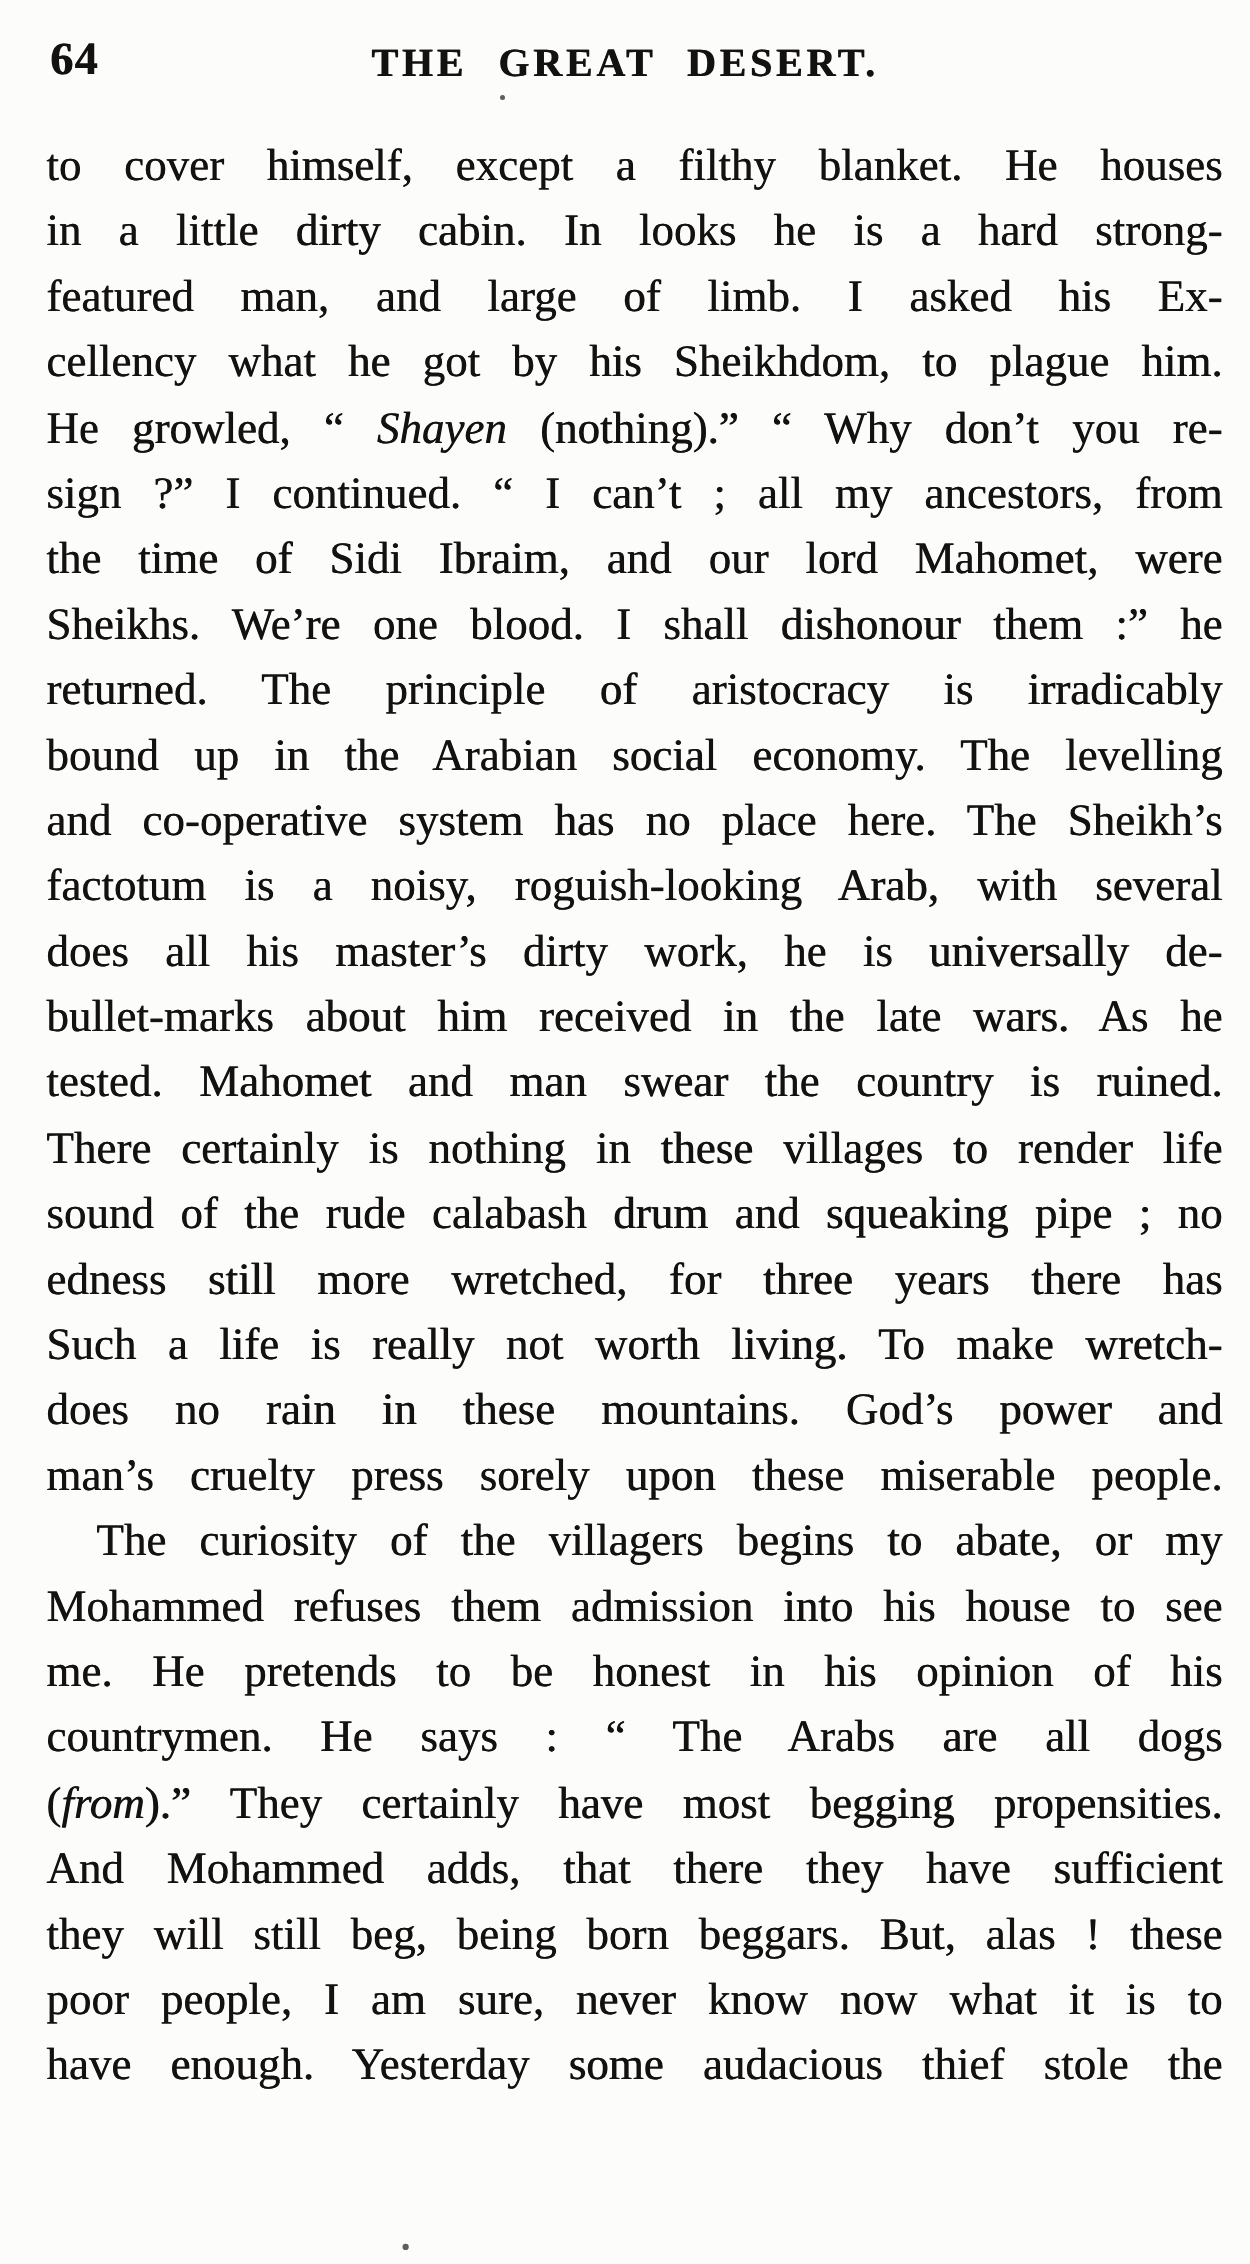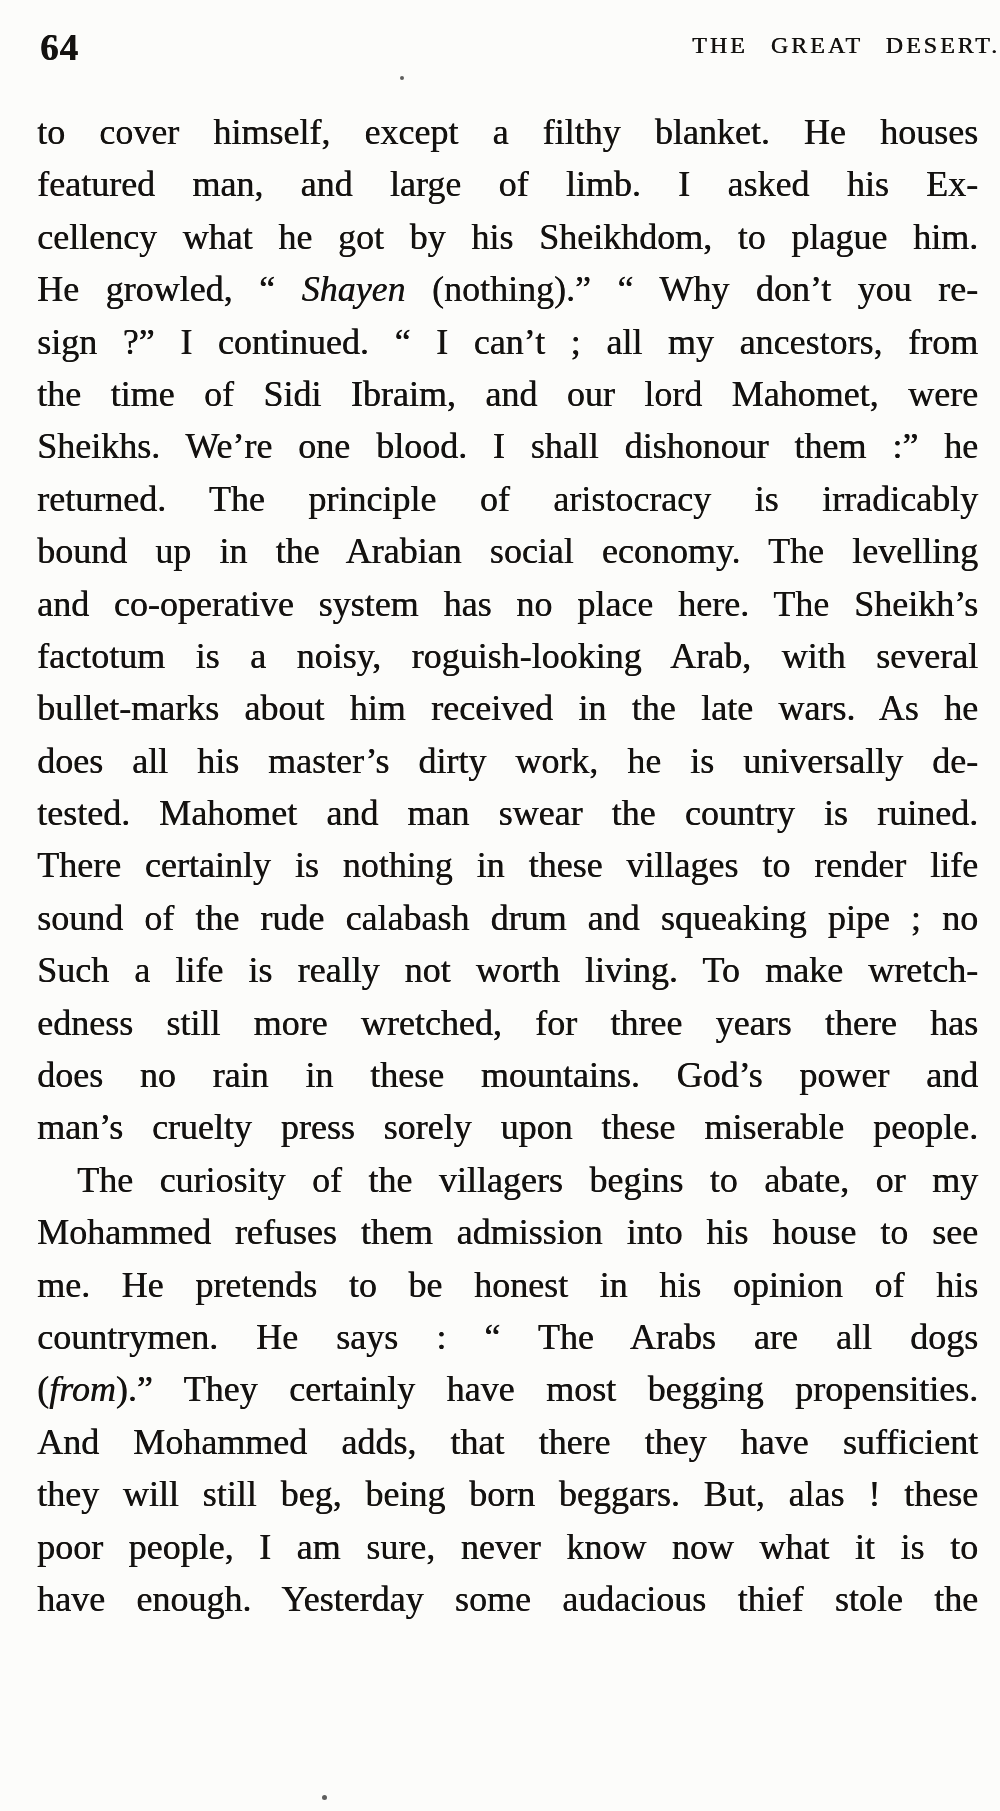--- a/index.html
+++ b/index.html
@@ -31,23 +31,23 @@
     font-weight: bold;
     letter-spacing: 1px;
     text-shadow: 0.5px 0 currentColor;
     text-align: right;
   }
   .running-title {
     position: absolute;
     left: 0;
     right: 0;
     top: 10px;
-    text-align: right;
-    font-size: 24px;
-    font-weight: normal;
+    text-align: center;
+    font-size: 32px;
+    font-weight: bold;
     letter-spacing: 3px;
     word-spacing: 14px;
     text-shadow: 0.5px 0 currentColor;
   }
   .body-text {
     position: absolute;
     left: 37px;
     top: 106px;
     width: 941px;
     font-size: 36px;
@@ -79,37 +79,38 @@
 <div class="page">
 
   <div class="page-header">
     <div class="page-number">64</div>
     <div class="running-title">THE GREAT DESERT.</div>
   </div>
 
   <div class="body-text">
       <div class="paragraph">
         <div class="line">to cover himself, except a filthy blanket.  He houses</div>
+        <div class="line">in a little dirty cabin.  In looks he is a hard strong-</div>
         <div class="line">featured man, and large of limb.  I asked his Ex-</div>
         <div class="line">cellency what he got by his Sheikhdom, to plague him.</div>
         <div class="line">He growled, “ <i>Shayen</i> (nothing).”  “ Why don’t you re-</div>
         <div class="line">sign ?” I continued.  “ I can’t ; all my ancestors, from</div>
         <div class="line">the time of Sidi Ibraim, and our lord Mahomet, were</div>
         <div class="line">Sheikhs.  We’re one blood.  I shall dishonour them :” he</div>
         <div class="line">returned.  The principle of aristocracy is irradicably</div>
         <div class="line">bound up in the Arabian social economy.  The levelling</div>
         <div class="line">and co-operative system has no place here.  The Sheikh’s</div>
         <div class="line">factotum is a noisy, roguish-looking Arab, with several</div>
+        <div class="line">does all his master’s dirty work, he is universally de-</div>
         <div class="line">bullet-marks about him received in the late wars.  As he</div>
-        <div class="line">does all his master’s dirty work, he is universally de-</div>
         <div class="line">tested.  Mahomet and man swear the country is ruined.</div>
         <div class="line">There certainly is nothing in these villages to render life</div>
         <div class="line">sound of the rude calabash drum and squeaking pipe ; no</div>
+        <div class="line">edness still more wretched, for three years there has</div>
         <div class="line">Such a life is really not worth living.  To make wretch-</div>
-        <div class="line">edness still more wretched, for three years there has</div>
         <div class="line">does no rain in these mountains.  God’s power and</div>
         <div class="line">man’s cruelty press sorely upon these miserable people.</div>
       </div>
       <div class="paragraph">
         <div class="line indent">The curiosity of the villagers begins to abate, or my</div>
         <div class="line">Mohammed refuses them admission into his house to see</div>
         <div class="line">me.  He pretends to be honest in his opinion of his</div>
         <div class="line">countrymen.  He says : “ The Arabs are all dogs</div>
         <div class="line">(<i>from</i>).”  They certainly have most begging propensities.</div>
         <div class="line">And Mohammed adds, that there they have sufficient</div>

